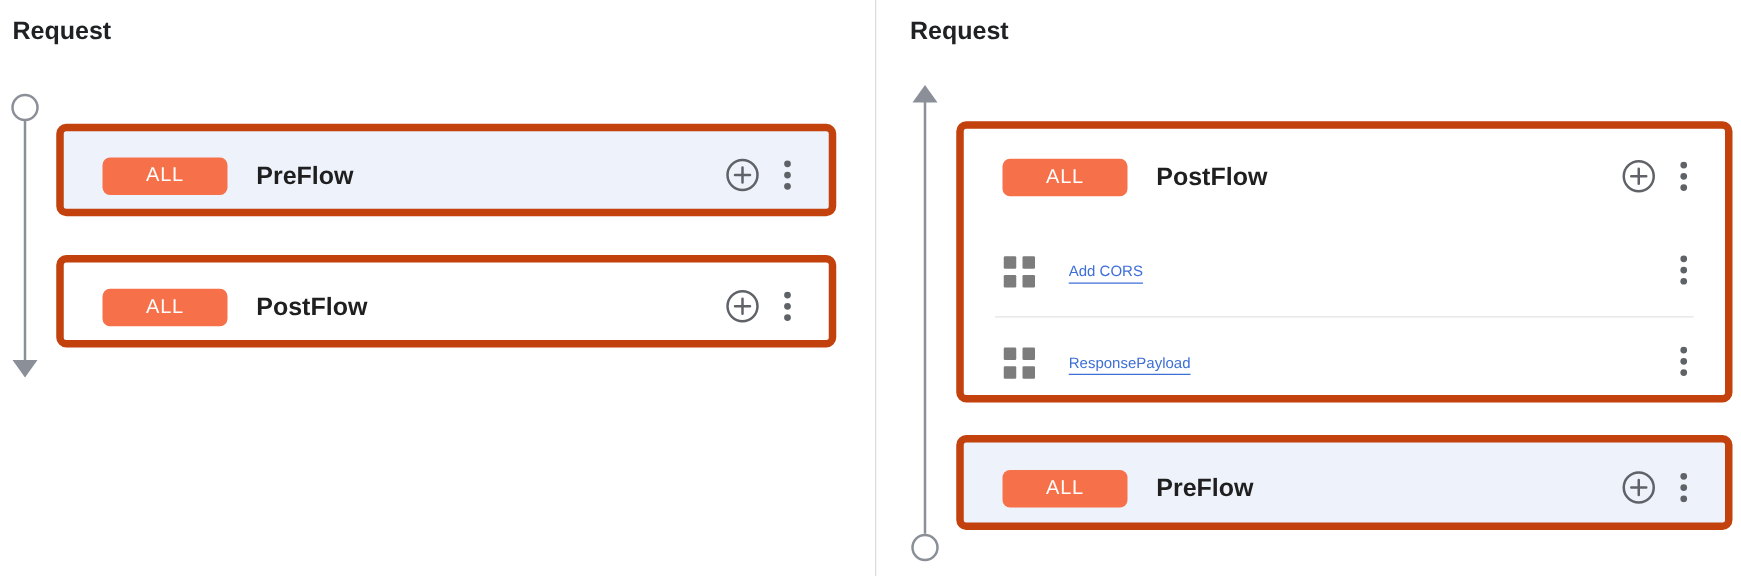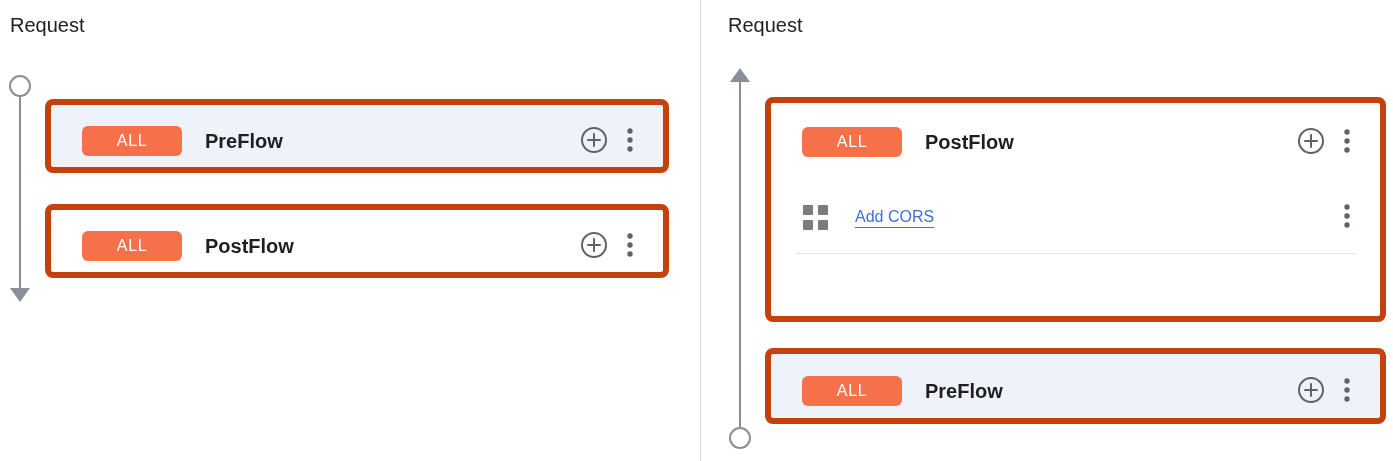--- a/index.html
+++ b/index.html
@@ -10,21 +10,21 @@
     font-family: "Liberation Sans", sans-serif;
     color: #202124;
     overflow: hidden;
     position: relative;
   }
   .abs { position: absolute; }
 
   .panel-heading {
     position: absolute;
     font-size: 20px;
-    font-weight: 400;
+    font-weight: 700;
     color: #202124;
     line-height: 24px;
   }
 
   
   .rail-line { position: absolute; width: 2px; background: #8a8f98; }
   .rail-circle {
     position: absolute; width: 22px; height: 22px;
     border: 2px solid #8a8f98; border-radius: 50%;
     background: #ffffff;
@@ -85,21 +85,21 @@
     margin-left: auto;
     display: flex; align-items: center;
     gap: 19px;
   }
   .icon-btn {
     background: none; border: none; padding: 0; margin: 0;
     cursor: pointer; display: flex; align-items: center; justify-content: center;
   }
 
   .step-link {
-    font-size: 16px;
+    font-size: 12px;
     color: #3e6fd6;
     text-decoration: underline;
     text-underline-offset: 5px;
     margin-left: 26px;
     white-space: nowrap;
   }
   .step-divider {
     height: 1px;
     background: #e4e4e6;
     margin: 0 25px;
@@ -220,20 +220,42 @@
                 <circle cx="3" cy="12" r="2.7" fill="#5f6368"></circle>
                 <circle cx="3" cy="21" r="2.7" fill="#5f6368"></circle>
               </svg>
           </span>
         </button>
       </div>
     </div>
 
     <div class="step-divider"></div>
 
+    <div class="card-row step-row">
+      <span style="display:flex;">
+        <svg width="27" height="27" viewBox="0 0 27 27">
+            <rect x="1" y="1" width="10" height="10" rx="1" fill="#7c7c7c"></rect>
+            <rect x="16" y="1" width="10" height="10" rx="1" fill="#7c7c7c"></rect>
+            <rect x="1" y="16" width="10" height="10" rx="1" fill="#7c7c7c"></rect>
+            <rect x="16" y="16" width="10" height="10" rx="1" fill="#7c7c7c"></rect>
+          </svg>
+      </span>
+      <a href="#" class="step-link">ResponsePayload</a>
+      <div class="card-actions">
+        <button class="icon-btn">
+          <span>
+            <svg width="6" height="24" viewBox="0 0 6 24">
+                <circle cx="3" cy="3" r="2.7" fill="#5f6368"></circle>
+                <circle cx="3" cy="12" r="2.7" fill="#5f6368"></circle>
+                <circle cx="3" cy="21" r="2.7" fill="#5f6368"></circle>
+              </svg>
+          </span>
+        </button>
+      </div>
+    </div>
   </div>
 
   <div class="flow-card highlighted" style="left:64px;top:348px;width:621px;height:76px;">
     <div class="card-row" style="height:74px;">
       <div class="cond-badge">ALL</div>
       <div class="card-title">PreFlow</div>
       <div class="card-actions">
         <button class="icon-btn">
           <span>
             <svg width="28" height="28" viewBox="0 0 28 28" fill="none">

